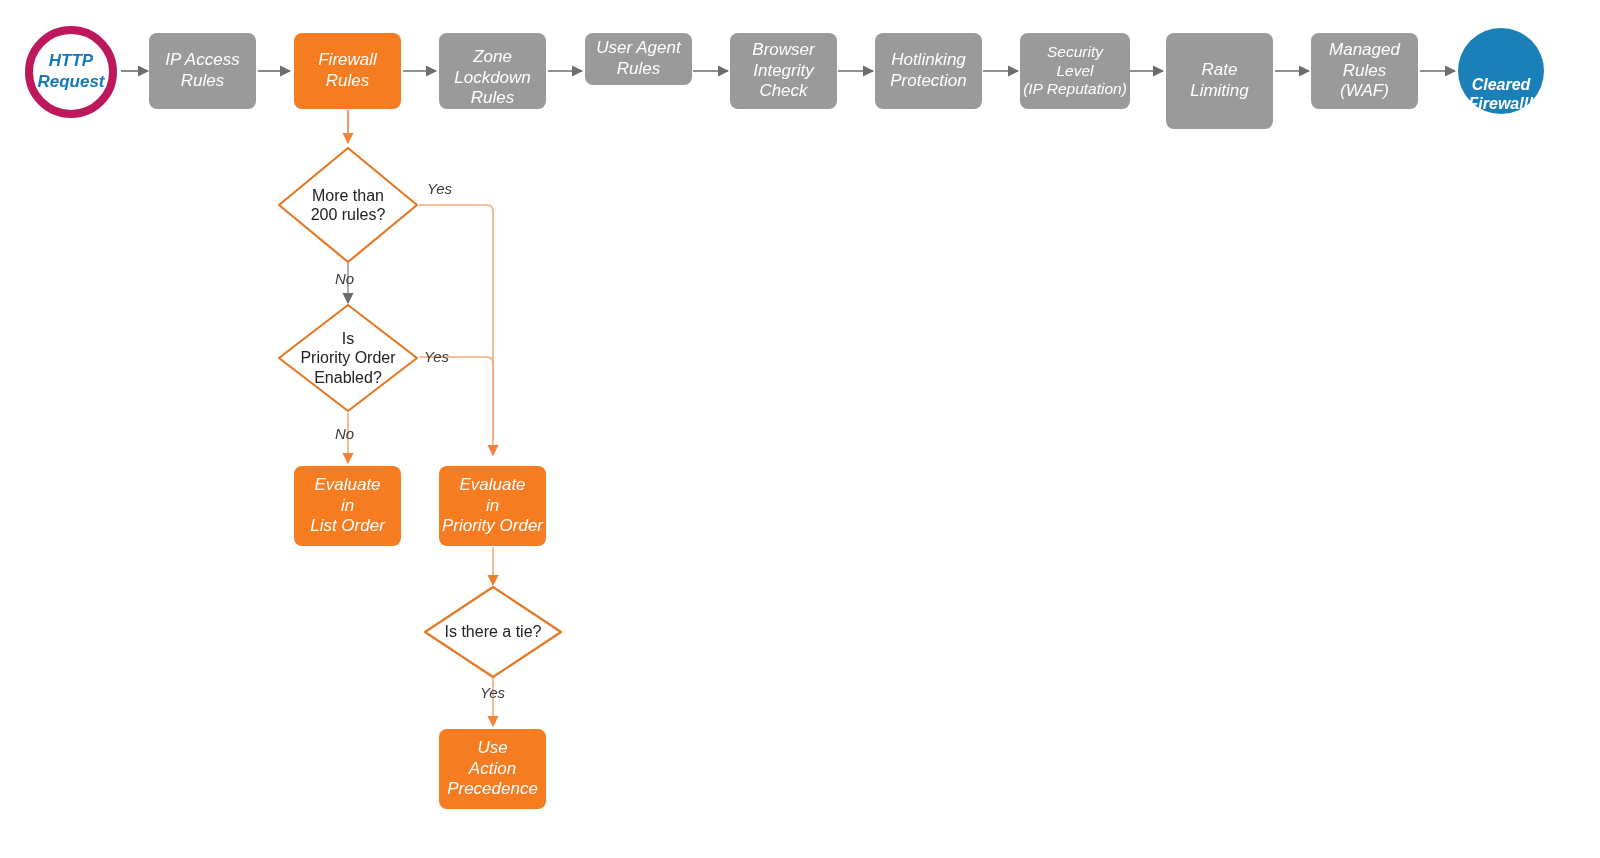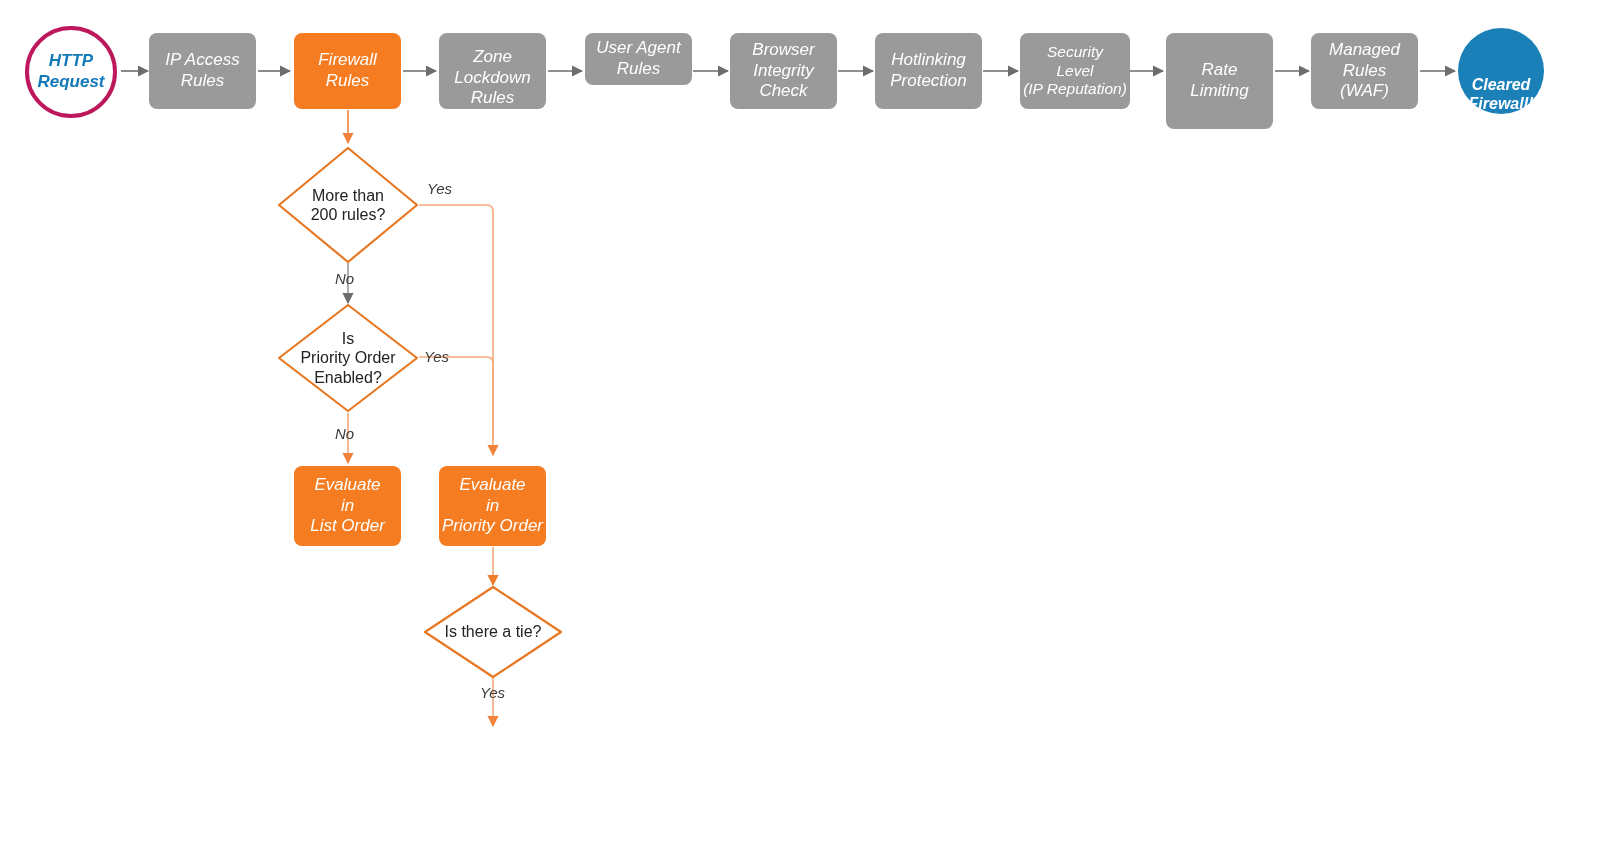--- a/index.html
+++ b/index.html
@@ -53,21 +53,21 @@
   
   .terminator {
     border-radius: 50%;
     font-style: italic;
     font-weight: bold;
     font-size: 17px;
     white-space: pre-line;
   }
   .terminator.outline {
     background: #ffffff;
-    border: 4px solid #be185d;
+    border: 8px solid #be185d;
     color: #1479b9;
   }
   .terminator.filled {
     background: #1b7fb8;
     color: #ffffff;
     font-size: 16px;
     align-items: flex-end;
   }
   
   .decision {
@@ -234,14 +234,19 @@
   </div>
 
   <div class="node decision" style="left:423px; top:585px; width:140px; height:94px;">
     <svg width="140" height="94" viewBox="0 0 140 94">
       <polygon points="70,2 138,47 70,92 2,47" fill="#ffffff" stroke="#e87722" stroke-width="2.2" stroke-linejoin="round"></polygon>
     </svg>
     <span class="dtext">Is there a tie?</span>
   </div>
   <div class="edge-label" style="left:480px; top:684px;">Yes</div>
 
+  <div class="node proc orange" style="left:439px; top:729px; width:107px; height:80px;">
+    <span>Use
+Action
+Precedence</span>
+  </div>
 
 </div>
 
 </body></html>

